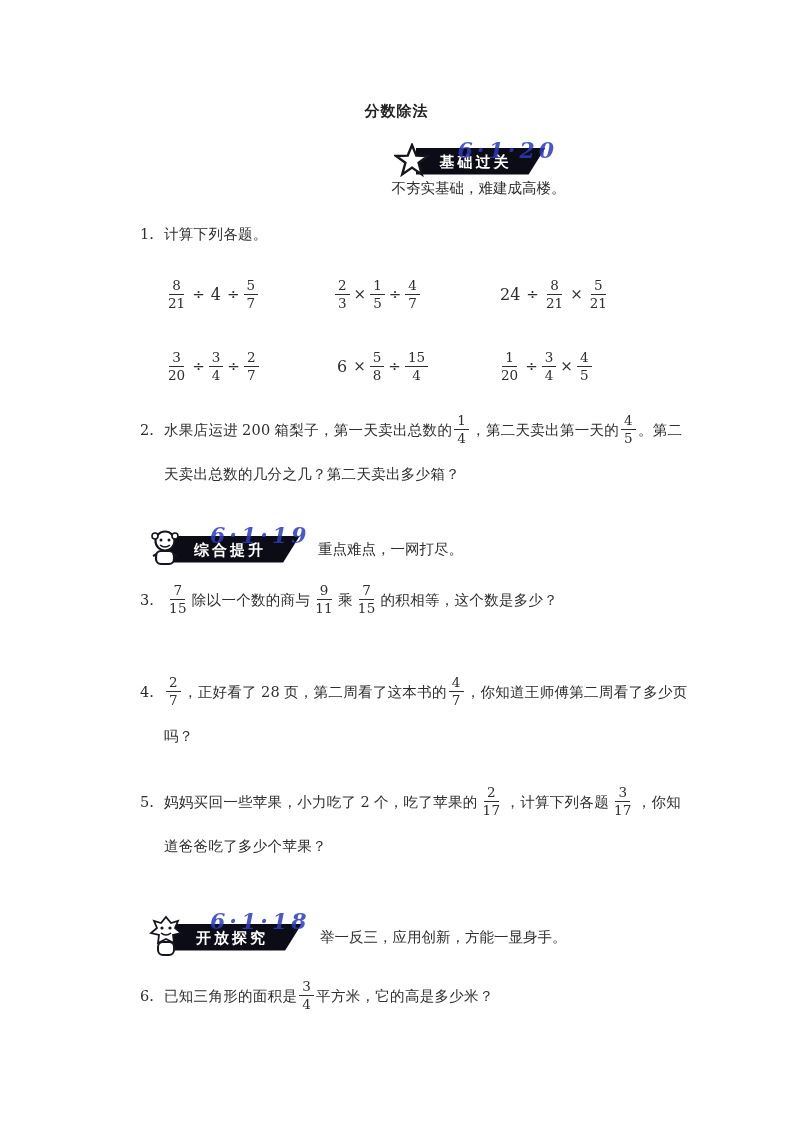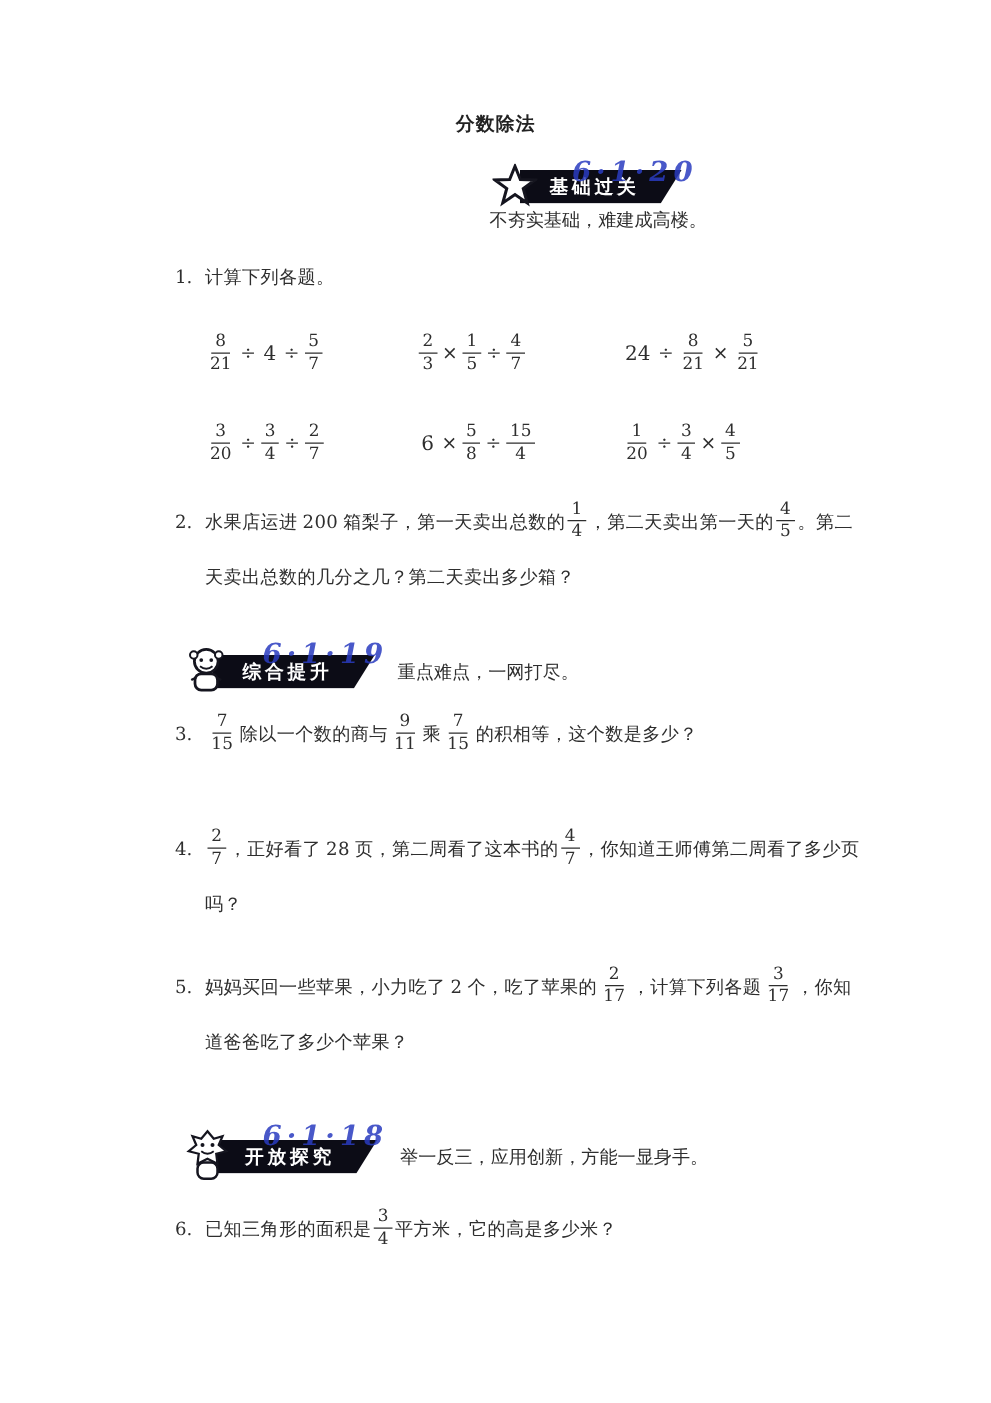--- a/index.html
+++ b/index.html
@@ -1,20 +1,20 @@
 <!DOCTYPE html>
 <html style="--ribbon-bg: #0c0c16; --ribbon-text: #ffffff; --watermark: #2a3cc0;"><head>
 <meta charset="utf-8">
 <style>
   * { margin:0; padding:0; box-sizing:border-box; }
   html,body { background:#ffffff; }
   .page {
     position:relative;
     width:793px; height:1092px;
-    margin:0 auto;
+    margin:12px auto;
     background:#fff;
     font-family:"Liberation Sans", sans-serif;
     color:#2e2e2e;
     overflow:hidden;
   }
   .title {
     margin-top:90px;
     text-align:center;
     font-size:15px;
     font-weight:bold;

